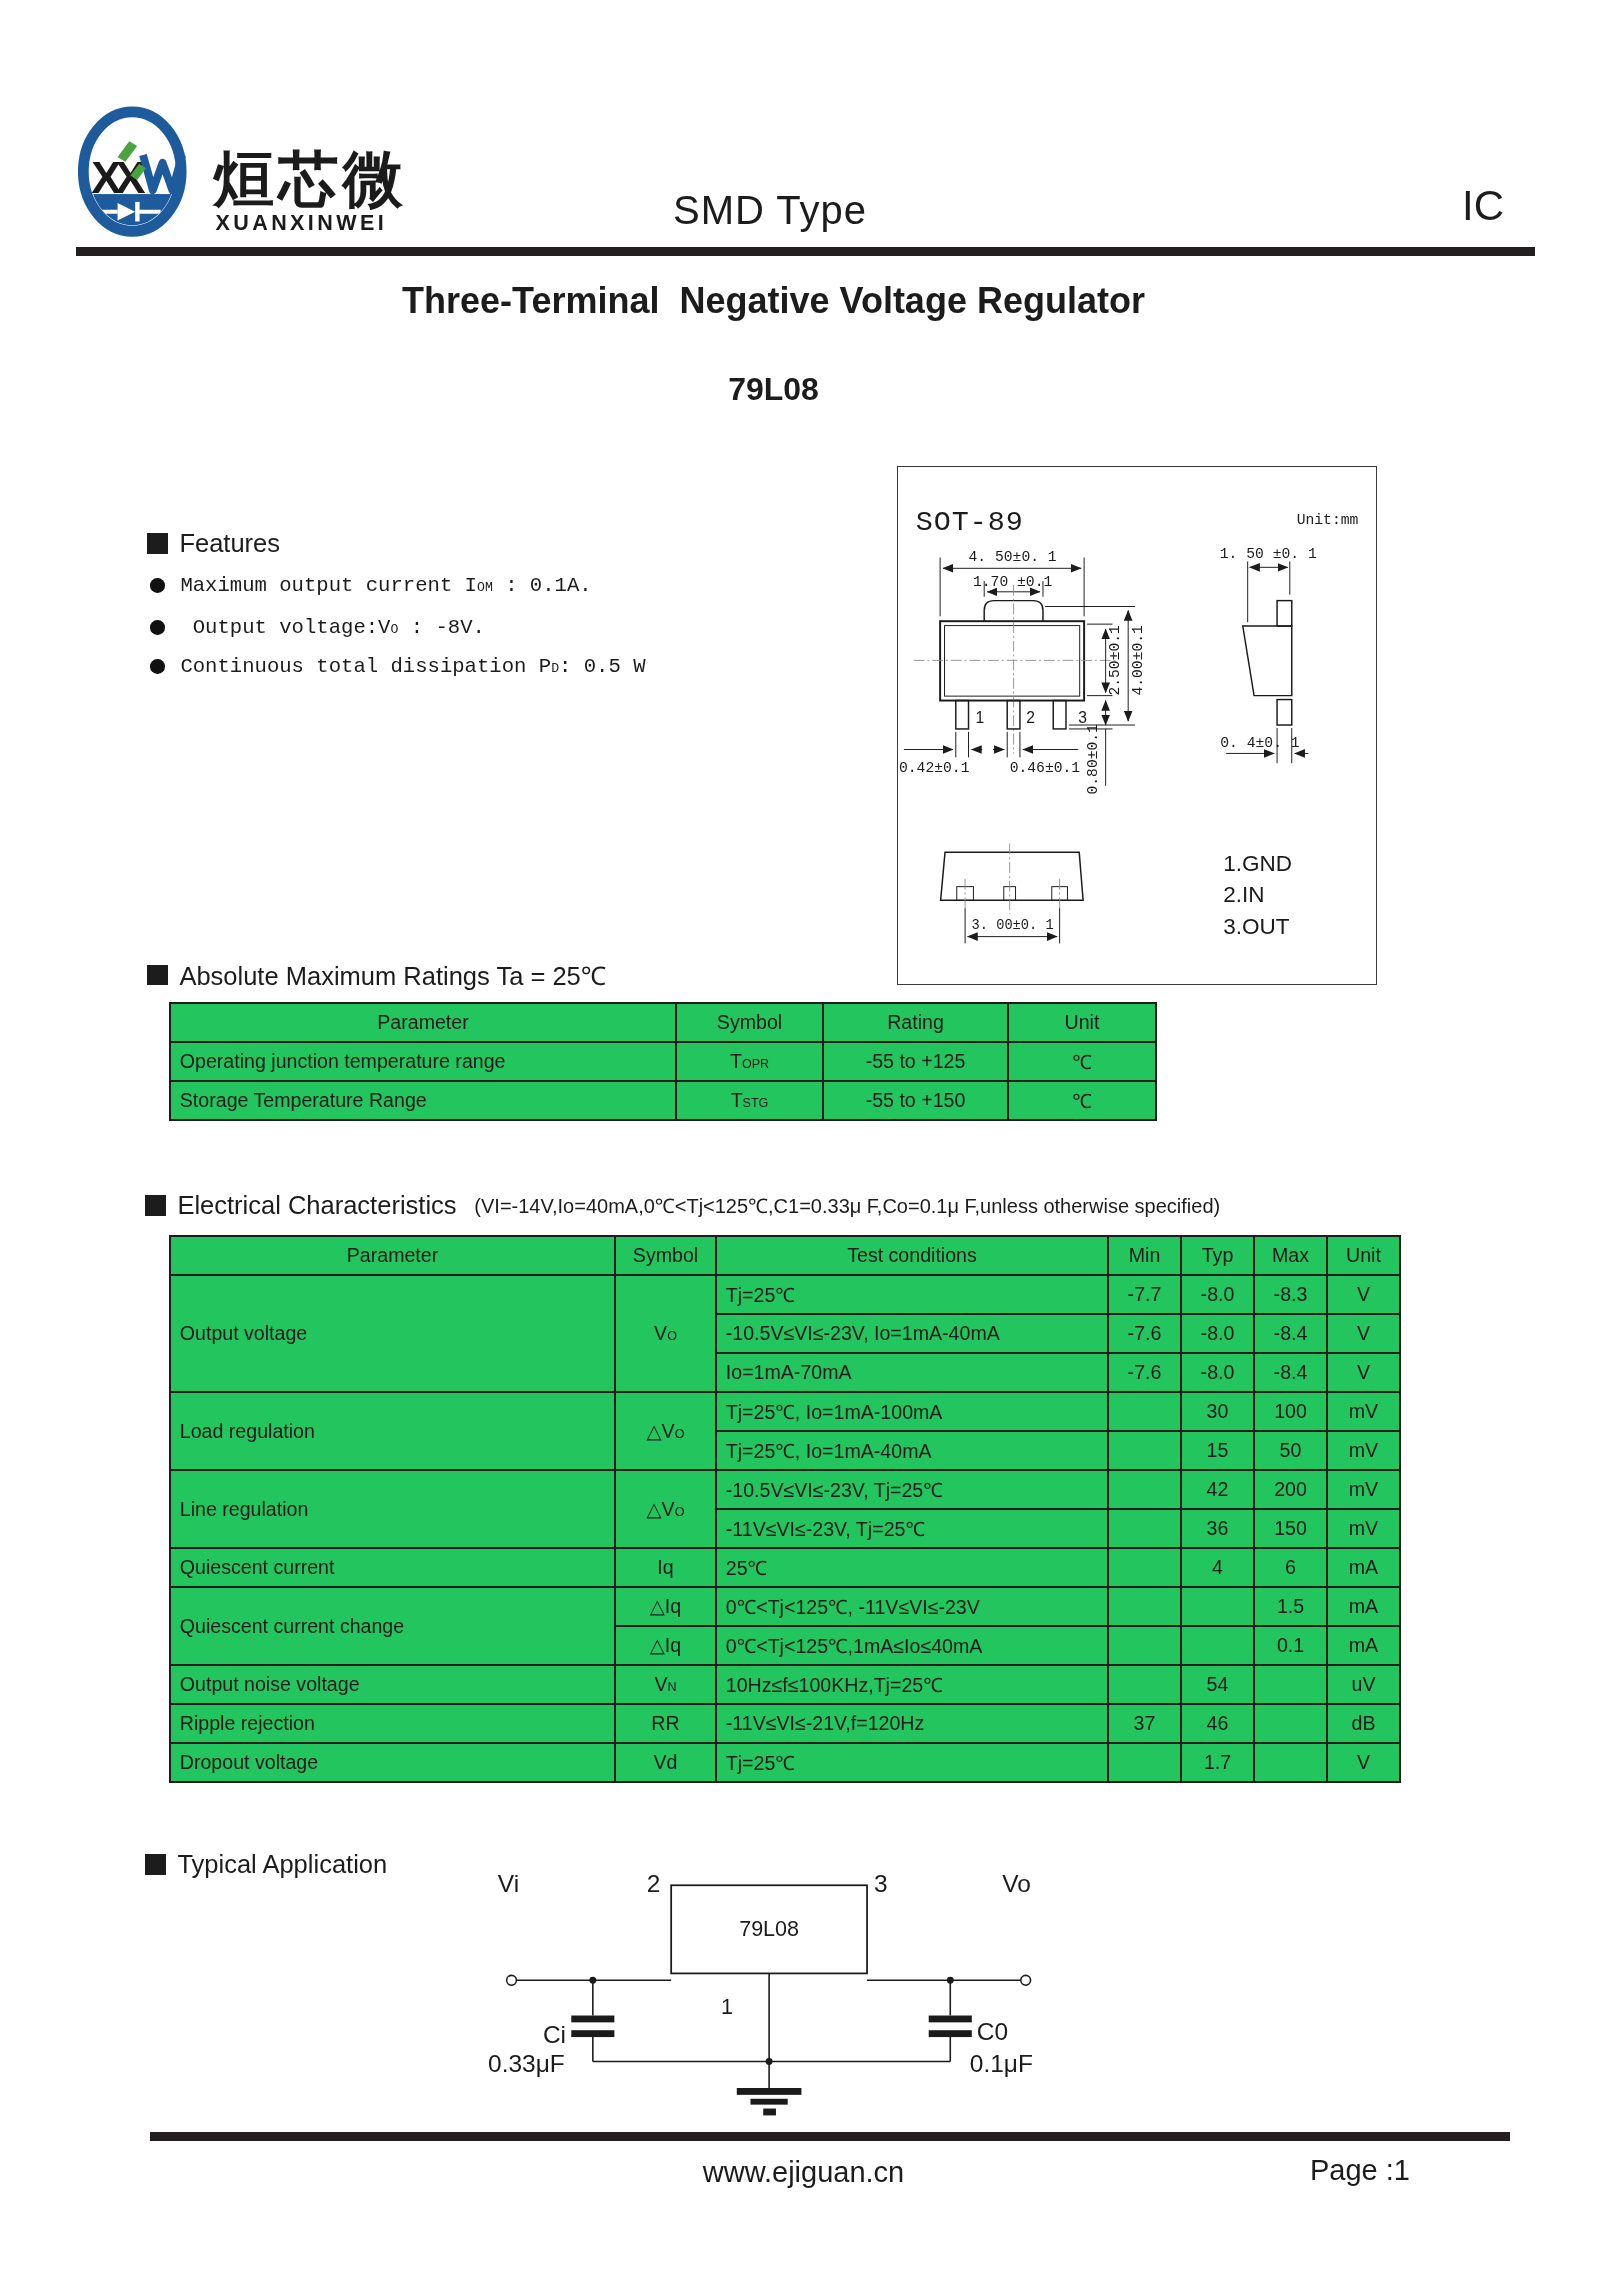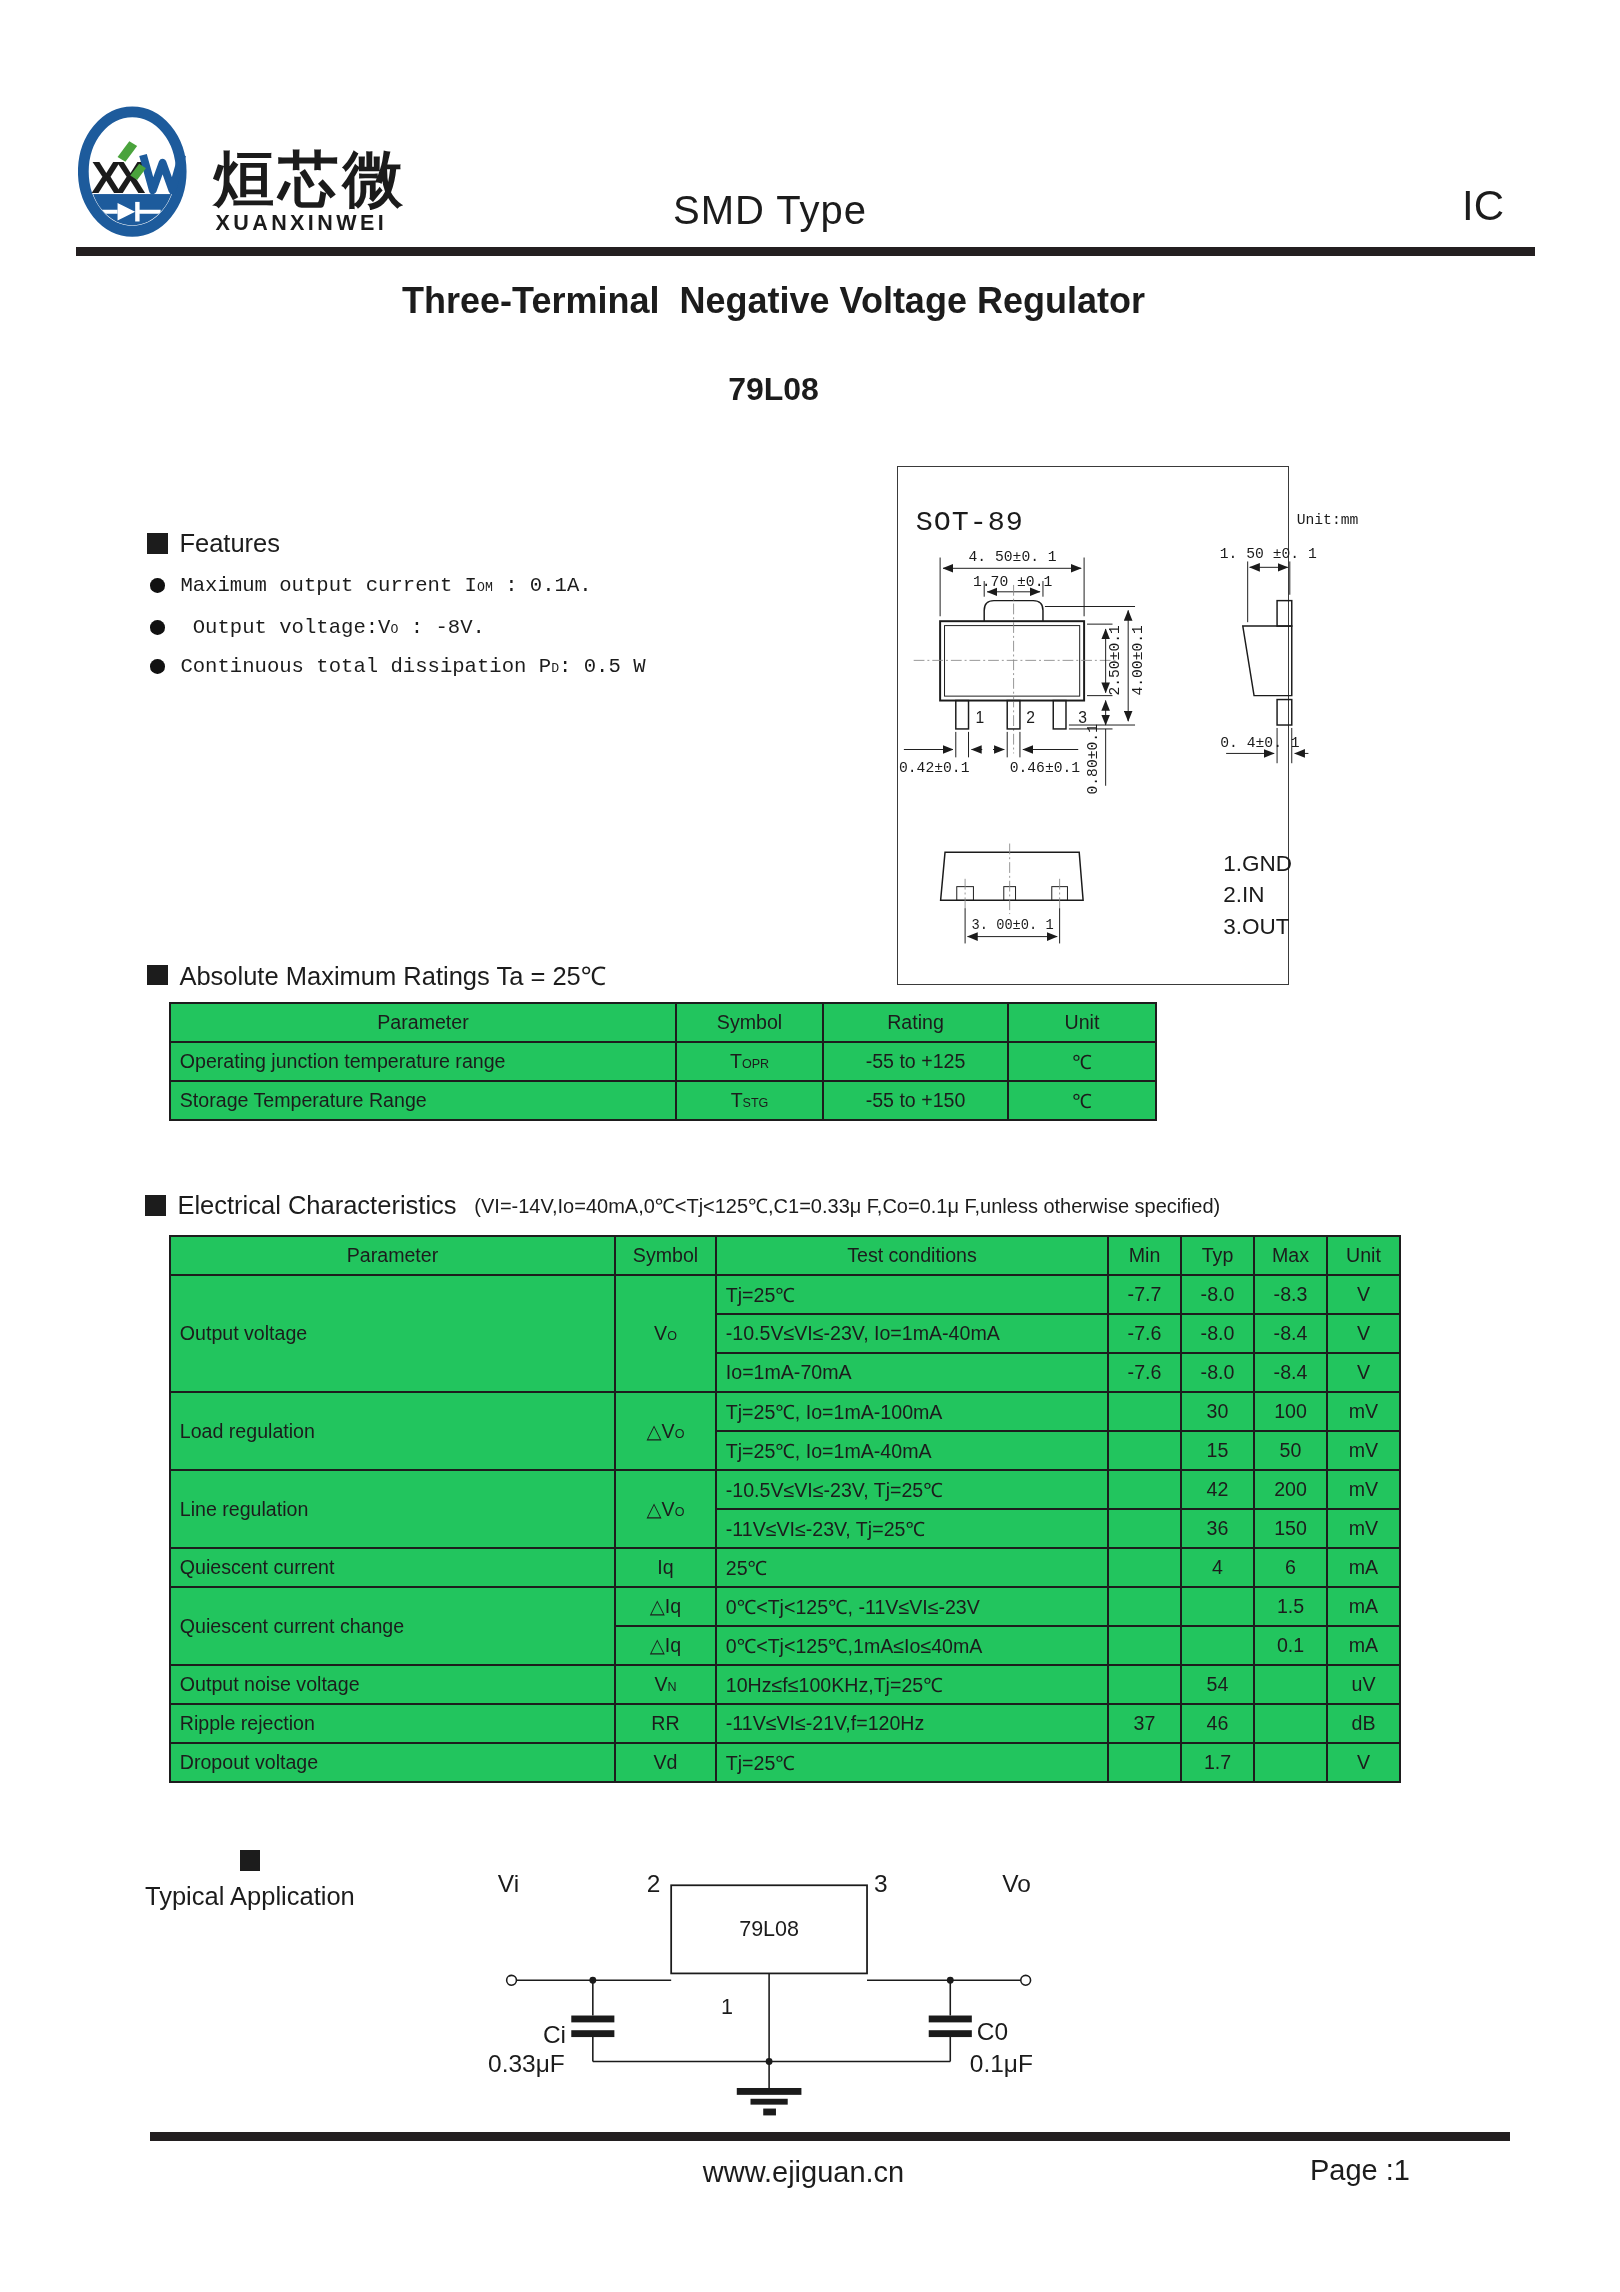--- a/index.html
+++ b/index.html
@@ -18,21 +18,21 @@
   .part-no  { left:0; top:371px; width:1547px; text-align:center; font-size:32px; font-weight:bold; }
 
   .sec-head { display:flex; align-items:center; gap:11.8px; font-size:25.5px; }
   .sq { width:20.6px; height:20.6px; background:#1c1c1c; flex:0 0 auto; }
   .sec-note { font-size:20px; margin-left:6px; }
 
   .feat-item { display:flex; align-items:center; gap:15.7px; font-size:20.6px; white-space:pre;font-family:Liberation Mono, monospace; }
   .dot { width:14.7px; height:14.7px; border-radius:50%; background:#111; flex:0 0 auto; }
   .sc { font-size:0.64em; }
 
-  .pkg-frame { left:897px; top:466px; width:392px; height:519px; border:1px solid #3a3a3a; }
+  .pkg-frame { left:897px; top:466px; width:480px; height:519px; border:1px solid #3a3a3a; }
 
   table.tbl { border-collapse:collapse; table-layout:fixed; border:2.9px solid #1d1d1d; background:#22c55e; }
   .tbl th, .tbl td { border:2px solid #1d1d1d; font-weight:normal; font-size:19.6px; text-align:center;
                      padding:0 3.9px; height:39px; overflow:hidden; }
   .tbl thead th { border-bottom:2.9px solid #1d1d1d; height:39px; }
   .tbl td.l { text-align:left; padding-left:8.8px; }
   .tbl tr.g > td { border-top:2.9px solid #1d1d1d; }
 
   .footer-url { left:0; top:2156px; width:1607px; text-align:center; font-size:29px; }
   .footer-page { left:1310px; top:2154px; font-size:29px; }
@@ -344,21 +344,21 @@
         <td><span>Vd</span><span class="sc"></span></td>
         <td class="l">Tj=25℃</td>
         <td></td>
         <td>1.7</td>
         <td></td>
         <td>V</td>
       </tr>
     </tbody>
   </table>
 
-  <div class="abs sec-head" style="left:145px; top:1850px;flex-direction:column;">
+  <div class="abs sec-head" style="left:145px; top:1850px;">
     <span class="sq"></span>
     <span>Typical Application</span>
   </div>
 
   <svg class="abs" style="left:470px; top:1851px;" width="608" height="284" viewBox="0 0 620 290">
 
     <path class="wire" d="M47 132 H205 M405 132 H562 M305 125 V242 M125 132 V168 M125 190 V215 M490 132 V168 M490 190 V215 M125 215 H490"></path>
     <circle cx="42" cy="132" r="5" class="wire" fill="#fff"></circle>
     <circle cx="567" cy="132" r="5" class="wire" fill="#fff"></circle>
     <rect x="205" y="35" width="200" height="90" fill="none" stroke="#1b1b1b" stroke-width="1.8"></rect>

